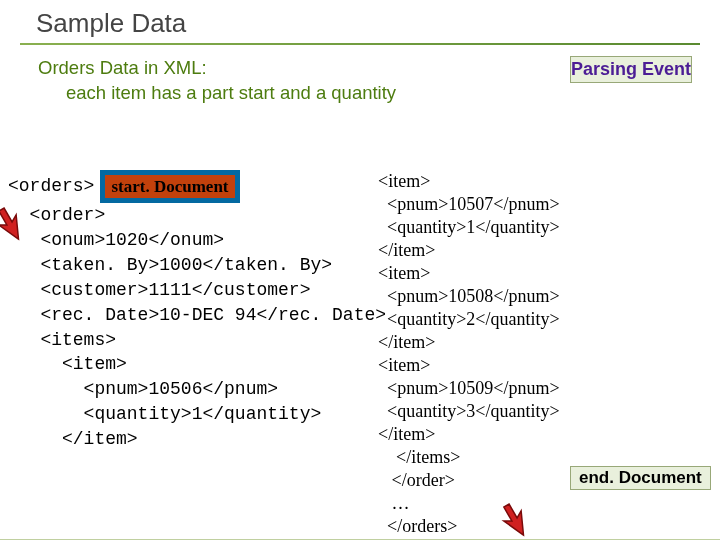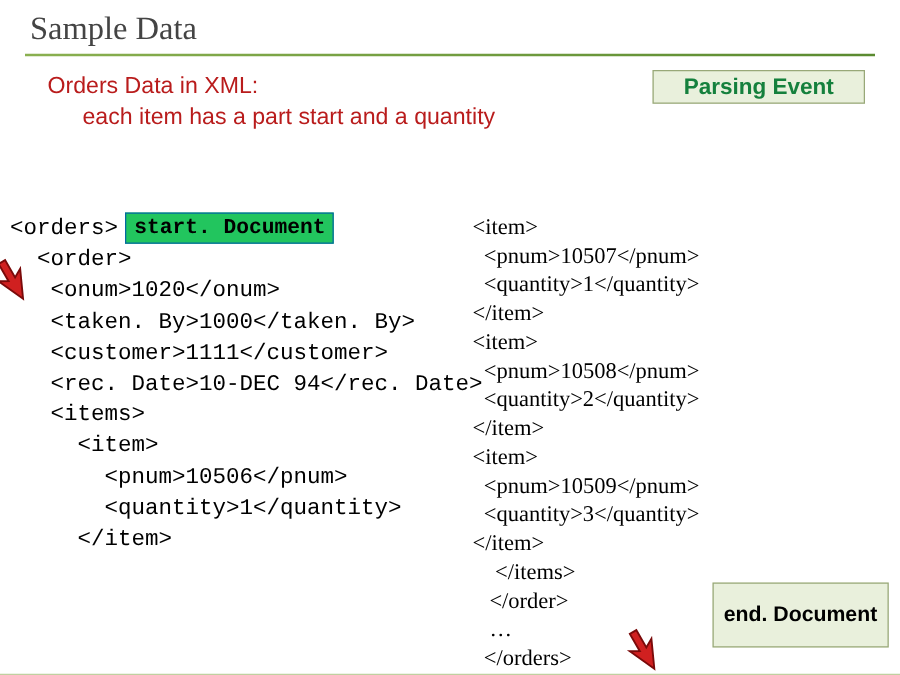--- a/index.html
+++ b/index.html
@@ -23,45 +23,45 @@
     position: absolute;
     top: 43px;
     left: 20px;
     width: 680px;
     height: 2px;
     background: linear-gradient(to right, #8ab050, #5a8a30);
   }
   .title {
     position: absolute;
     top: 8px;
-    left: 24px;
+    left: 36px;
     font-size: 26px;
     color: #444;
-    font-family: Liberation Serif, serif;
+    font-family: Liberation Sans, sans-serif;
   }
   .desc {
     position: absolute;
     top: 56px;
     left: 38px;
     font-size: 18.5px;
-    color: #b91c1c;
+    color: #4d7c0f;
     line-height: 1.35;
   }
   .desc .indent {
     margin-left: 28px;
   }
   .parse-event-box {
     position: absolute;
     top: 56px;
     right: 28px;
     background: #e9f0dc;
     border: 1px solid #98a878;
-    padding: 2px 24px;
+    padding: 2px 0;
     font-size: 18px;
-    color: #15803d;
+    color: #4c1d95;
     font-weight: bold;
   }
   .code-left {
     position: absolute;
     top: 170px;
     left: 8px;
     font-family: "Courier New", monospace;
     font-size: 18px;
     color: #000;
     line-height: 1.38;
@@ -72,37 +72,37 @@
     top: 170px;
     left: 378px;
     font-family: "Times New Roman", serif;
     font-size: 18px;
     color: #000;
     line-height: 1.28;
     white-space: pre;
   }
   .startdoc-box {
     display: inline-block;
-    background: #22c55e;
-    border: 1px solid #0369a1;
+    background: #c2410c;
+    border: 5px solid #0369a1;
     padding: 0 6px;
-    font-family: Liberation Mono, monospace;
+    font-family: Liberation Serif, serif;
     font-size: 17px;
     font-weight: bold;
     color: #000;
     vertical-align: middle;
     margin-left: 6px;
   }
   .enddoc-box {
     position: absolute;
     top: 466px;
     left: 570px;
     background: #e9f0dc;
     border: 1px solid #98a878;
-    padding: 15px 8px;
+    padding: 1px 8px;
     font-family: Arial, sans-serif;
     font-size: 17px;
     font-weight: bold;
     color: #000;
   }
   .arrow {
     position: absolute;
     width: 0;
     height: 0;
   }

